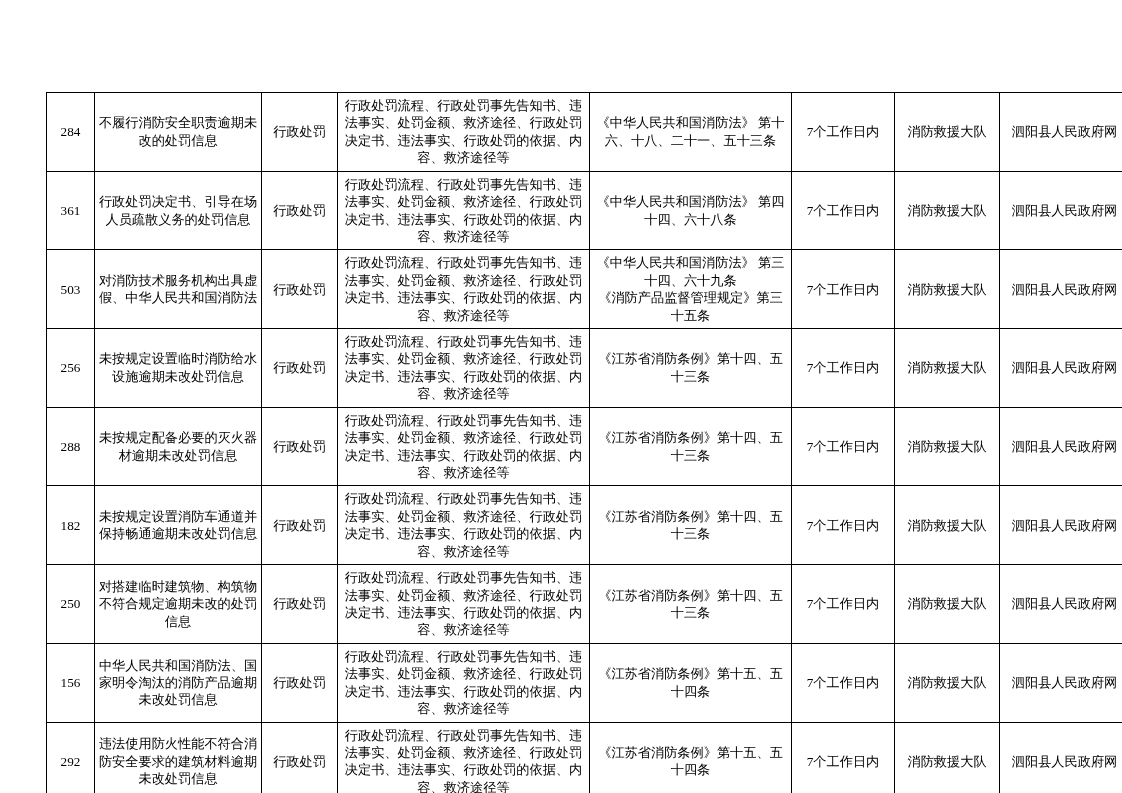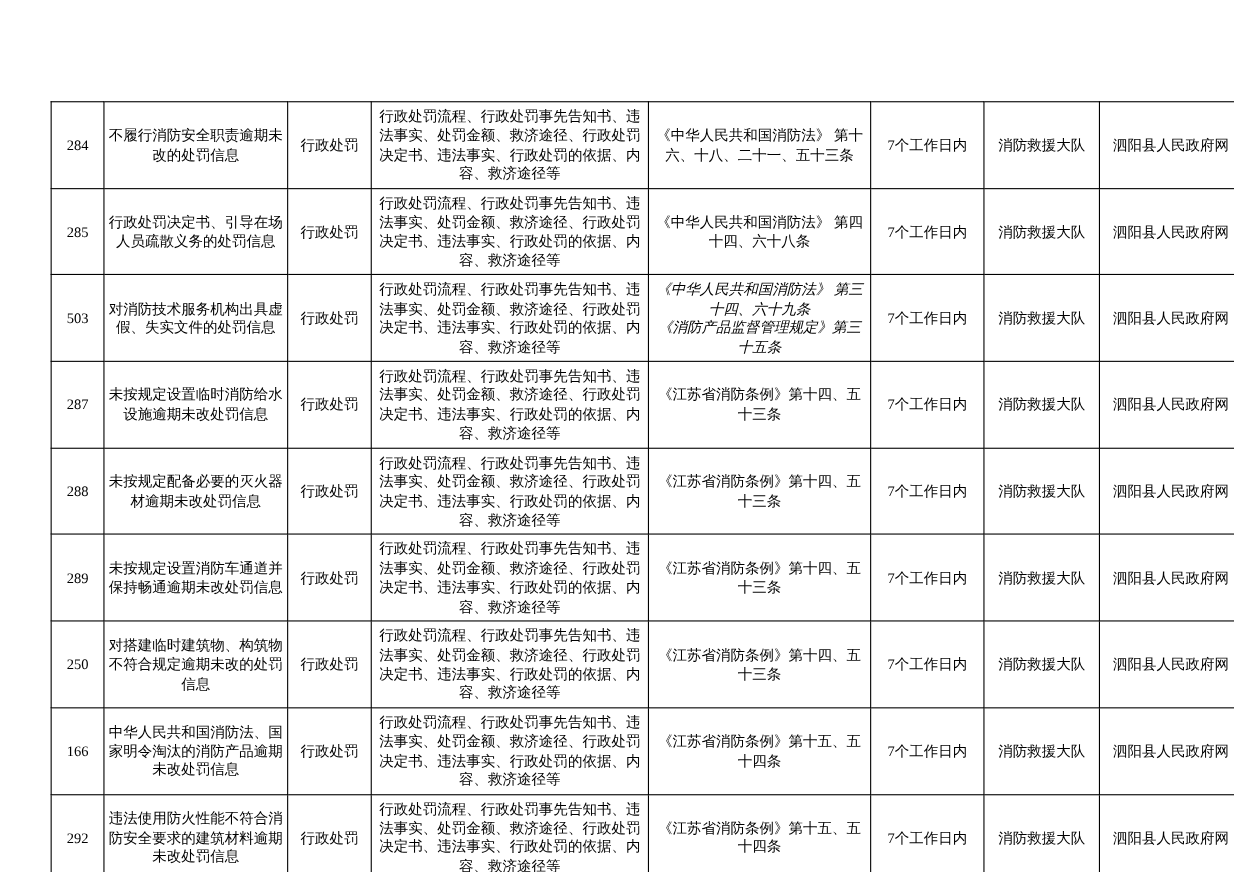--- a/index.html
+++ b/index.html
@@ -79,82 +79,82 @@
         <td class="index-cell">284</td>
         <td class="name-cell">不履行消防安全职责逾期未改的处罚信息</td>
         <td class="type-cell">行政处罚</td>
         <td class="content-cell">行政处罚流程、行政处罚事先告知书、违法事实、处罚金额、救济途径、行政处罚决定书、违法事实、行政处罚的依据、内容、救济途径等</td>
         <td class="basis-cell">《中华人民共和国消防法》 第十六、十八、二十一、五十三条</td>
         <td class="time-cell">7个工作日内</td>
         <td class="dept-cell">消防救援大队</td>
         <td class="channel-cell">泗阳县人民政府网</td>
       </tr>
       <tr>
-        <td class="index-cell">285</td>
+        <td class="index-cell">361</td>
         <td class="name-cell">行政处罚决定书、引导在场人员疏散义务的处罚信息</td>
         <td class="type-cell">行政处罚</td>
         <td class="content-cell">行政处罚流程、行政处罚事先告知书、违法事实、处罚金额、救济途径、行政处罚决定书、违法事实、行政处罚的依据、内容、救济途径等</td>
         <td class="basis-cell">《中华人民共和国消防法》 第四十四、六十八条</td>
         <td class="time-cell">7个工作日内</td>
         <td class="dept-cell">消防救援大队</td>
         <td class="channel-cell">泗阳县人民政府网</td>
       </tr>
       <tr>
         <td class="index-cell">503</td>
-        <td class="name-cell">对消防技术服务机构出具虚假、失实文件的处罚信息</td>
+        <td class="name-cell">对消防技术服务机构出具虚假、中华人民共和国消防法</td>
         <td class="type-cell">行政处罚</td>
         <td class="content-cell">行政处罚流程、行政处罚事先告知书、违法事实、处罚金额、救济途径、行政处罚决定书、违法事实、行政处罚的依据、内容、救济途径等</td>
-        <td class="basis-cell" style="white-space: pre-line; font-style: italic;">《中华人民共和国消防法》 第三十四、六十九条
+        <td class="basis-cell" style="white-space: pre-line;">《中华人民共和国消防法》 第三十四、六十九条
 《消防产品监督管理规定》第三十五条</td>
         <td class="time-cell">7个工作日内</td>
         <td class="dept-cell">消防救援大队</td>
         <td class="channel-cell">泗阳县人民政府网</td>
       </tr>
       <tr>
-        <td class="index-cell">287</td>
+        <td class="index-cell">256</td>
         <td class="name-cell">未按规定设置临时消防给水设施逾期未改处罚信息</td>
         <td class="type-cell">行政处罚</td>
         <td class="content-cell">行政处罚流程、行政处罚事先告知书、违法事实、处罚金额、救济途径、行政处罚决定书、违法事实、行政处罚的依据、内容、救济途径等</td>
         <td class="basis-cell">《江苏省消防条例》第十四、五十三条</td>
         <td class="time-cell">7个工作日内</td>
         <td class="dept-cell">消防救援大队</td>
         <td class="channel-cell">泗阳县人民政府网</td>
       </tr>
       <tr>
         <td class="index-cell">288</td>
         <td class="name-cell">未按规定配备必要的灭火器材逾期未改处罚信息</td>
         <td class="type-cell">行政处罚</td>
         <td class="content-cell">行政处罚流程、行政处罚事先告知书、违法事实、处罚金额、救济途径、行政处罚决定书、违法事实、行政处罚的依据、内容、救济途径等</td>
         <td class="basis-cell">《江苏省消防条例》第十四、五十三条</td>
         <td class="time-cell">7个工作日内</td>
         <td class="dept-cell">消防救援大队</td>
         <td class="channel-cell">泗阳县人民政府网</td>
       </tr>
       <tr>
-        <td class="index-cell">289</td>
+        <td class="index-cell">182</td>
         <td class="name-cell">未按规定设置消防车通道并保持畅通逾期未改处罚信息</td>
         <td class="type-cell">行政处罚</td>
         <td class="content-cell">行政处罚流程、行政处罚事先告知书、违法事实、处罚金额、救济途径、行政处罚决定书、违法事实、行政处罚的依据、内容、救济途径等</td>
         <td class="basis-cell">《江苏省消防条例》第十四、五十三条</td>
         <td class="time-cell">7个工作日内</td>
         <td class="dept-cell">消防救援大队</td>
         <td class="channel-cell">泗阳县人民政府网</td>
       </tr>
       <tr>
         <td class="index-cell">250</td>
         <td class="name-cell">对搭建临时建筑物、构筑物不符合规定逾期未改的处罚信息</td>
         <td class="type-cell">行政处罚</td>
         <td class="content-cell">行政处罚流程、行政处罚事先告知书、违法事实、处罚金额、救济途径、行政处罚决定书、违法事实、行政处罚的依据、内容、救济途径等</td>
         <td class="basis-cell">《江苏省消防条例》第十四、五十三条</td>
         <td class="time-cell">7个工作日内</td>
         <td class="dept-cell">消防救援大队</td>
         <td class="channel-cell">泗阳县人民政府网</td>
       </tr>
       <tr>
-        <td class="index-cell">166</td>
+        <td class="index-cell">156</td>
         <td class="name-cell">中华人民共和国消防法、国家明令淘汰的消防产品逾期未改处罚信息</td>
         <td class="type-cell">行政处罚</td>
         <td class="content-cell">行政处罚流程、行政处罚事先告知书、违法事实、处罚金额、救济途径、行政处罚决定书、违法事实、行政处罚的依据、内容、救济途径等</td>
         <td class="basis-cell">《江苏省消防条例》第十五、五十四条</td>
         <td class="time-cell">7个工作日内</td>
         <td class="dept-cell">消防救援大队</td>
         <td class="channel-cell">泗阳县人民政府网</td>
       </tr>
       <tr>
         <td class="index-cell">292</td>

